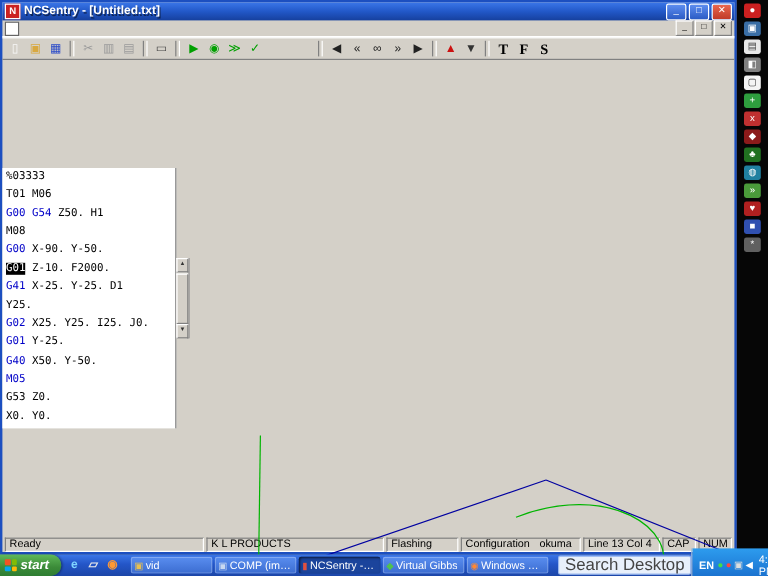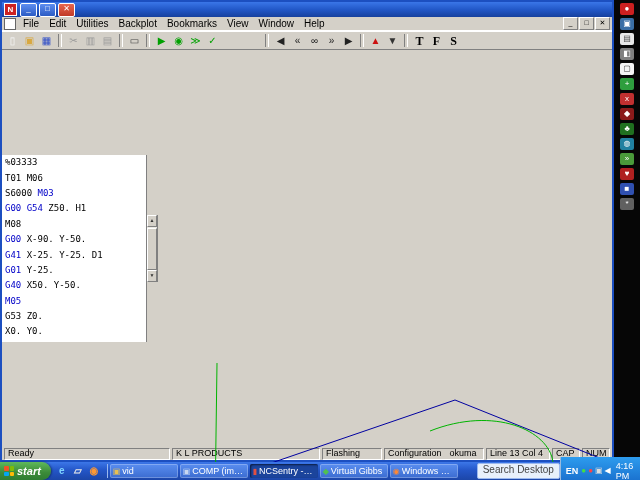--- a/index.html
+++ b/index.html
@@ -73,53 +73,44 @@
   .ql-icon{width:14px;height:14px;font-size:10px;line-height:14px;text-align:center;font-weight:bold;}
   .tb-divider{width:1px;height:14px;background:#9BB8EE;margin:0 2px;}
   .tasks{display:flex;align-items:center;gap:2px;}
   .task-btn{height:14px;width:62px;background:linear-gradient(180deg,#5A8EF0,#3B6CD0);border-radius:2px;
        color:#fff;font-size:9px;display:flex;align-items:center;gap:2px;padding:0 3px;
        overflow:hidden;white-space:nowrap;box-shadow:inset 0 0 0 1px rgba(255,255,255,.25);}
   .task-btn.active{background:#1B449C;box-shadow:inset 1px 1px 2px rgba(0,0,0,.6);}
   .task-icon{font-size:8px;flex:0 0 auto;}
   .task-label{overflow:hidden;text-overflow:ellipsis;}
   .search-band{height:14px;background:#E8F0FB;border:1px solid #9BB8EE;border-radius:2px;color:#444;
-       font-size:10px;line-height:12px;padding:0 5px;margin-left:19px;white-space:nowrap;}
+       font-size:14px;line-height:12px;padding:0 5px;margin-left:8px;white-space:nowrap;}
   .tray{margin-left:auto;height:29px;background:linear-gradient(180deg,#2D9CEE,#1668C8);
        border-left:1px solid #9BD;display:flex;align-items:center;gap:3px;padding:0 5px;color:#fff;font-size:9px;}
   .tray-icon{font-size:8px;line-height:10px;}
   .tray-lang{font-weight:bold;}
   .tray-time{margin-left:2px;}
 </style>
 </head>
 <body>
 
 <div class="app">
 
   <div class="titlebar">
     <div class="app-ico">N</div>
+    <div class="title-text">NCSentry  - [Untitled.txt]</div>
     <div class="winbtns">
       <div class="wbtn">_</div>
       <div class="wbtn">□</div>
       <div class="wbtn close">✕</div>
     </div>
   </div>
 
   <div class="menubar">
     <div class="mdi-doc"></div>
-    <div class="menu-items">
-        <span class="menu-item">File</span>
-        <span class="menu-item">Edit</span>
-        <span class="menu-item">Utilities</span>
-        <span class="menu-item">Backplot</span>
-        <span class="menu-item">Bookmarks</span>
-        <span class="menu-item">View</span>
-        <span class="menu-item">Window</span>
-        <span class="menu-item">Help</span>
-      </div>
     <div class="mdi-ctrls">
       <div class="mbtn">_</div>
       <div class="mbtn">□</div>
       <div class="mbtn">✕</div>
     </div>
   </div>
 
   <div class="toolbar">
       <div class="tb-btn">
         <span class="tb-glyph" style="color: rgb(248, 248, 248);">▯</span>
@@ -189,25 +180,27 @@
       </div>
       <div class="tb-btn">
         <span class="tb-glyph serif" style="color: rgb(0, 0, 0);">S</span>
       </div>
     </div>
 
   <div class="content">
     <div class="editor">
         <div class="code-line"><span style="color: rgb(0, 0, 0);">%03333</span></div>
         <div class="code-line"><span style="color: rgb(0, 0, 0);">T01 M06</span></div>
-        <div class="code-line"><span style="color: rgb(0, 0, 0);">S6000 </span><span style="color: rgb(0, 0, 200);">M03</span></div>
         <div class="code-line"><span style="color: rgb(0, 0, 200);">G00 G54 </span><span style="color: rgb(0, 0, 0);">Z50. H1</span></div>
         <div class="code-line"><span style="color: rgb(0, 0, 0);">M08</span></div>
         <div class="code-line"><span style="color: rgb(0, 0, 200);">G00 </span><span style="color: rgb(0, 0, 0);">X-90. Y-50.</span></div>
+        <div class="code-line"><span class="c-sel">G01</span><span style="color: rgb(0, 0, 0);"> Z-10. F2000.</span></div>
         <div class="code-line"><span style="color: rgb(0, 0, 200);">G41 </span><span style="color: rgb(0, 0, 0);">X-25. Y-25. D1</span></div>
+        <div class="code-line"><span style="color: rgb(0, 0, 0);">Y25.</span></div>
+        <div class="code-line"><span style="color: rgb(0, 0, 200);">G02 </span><span style="color: rgb(0, 0, 0);">X25. Y25. I25. J0.</span></div>
         <div class="code-line"><span style="color: rgb(0, 0, 200);">G01 </span><span style="color: rgb(0, 0, 0);">Y-25.</span></div>
         <div class="code-line"><span style="color: rgb(0, 0, 200);">G40 </span><span style="color: rgb(0, 0, 0);">X50. Y-50.</span></div>
         <div class="code-line"><span style="color: rgb(0, 0, 200);">M05</span></div>
         <div class="code-line"><span style="color: rgb(0, 0, 0);">G53 Z0.</span></div>
         <div class="code-line"><span style="color: rgb(0, 0, 0);">X0. Y0.</span></div>
       </div>
     <div class="vscroll">
       <div class="strack">
         <div class="sbtn">▲</div>
         <div class="sthumb"></div>

